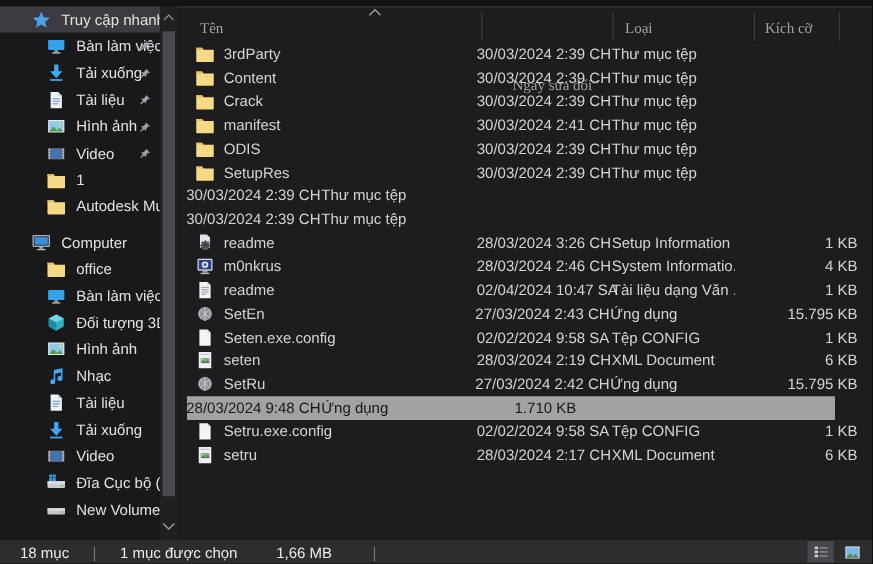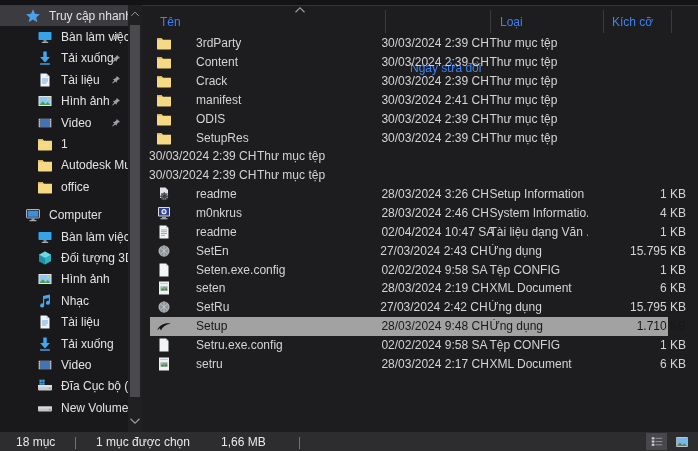--- a/index.html
+++ b/index.html
@@ -33,34 +33,34 @@
   
   #side-scroll { position:absolute; left:128px; top:5px; width:14px; height:427px; background:#202022; }
   #side-scroll .arrow { position:absolute; left:2px; top:4px; width:10px; height:10px; }
   #side-scroll .arrow svg { width:10px; height:10px; display:block; }
   #scroll-thumb { position:absolute; left:2px; top:20px; width:10px; height:372px; background:#4a4a4e; }
   #nv-chevron { position:absolute; left:129px; top:415px; width:12px; height:12px; }
   #nv-chevron svg { width:12px; height:12px; display:block; }
 
   
   #main { position:absolute; left:142px; top:5px; width:556px; height:427px; background:#1d1d1f; border-top:1px solid #353538; }
-  #header { position:absolute; left:0; top:0; width:556px; height:28px; color:#3b82f6; }
+  #header { position:absolute; left:0; top:0; width:556px; height:28px; color:#a3a3a3;font-family:Liberation Serif, serif; }
   #header .hlabel { position:absolute; top:9px; cursor:default; }
   #h-name { left:18px; } #h-date { left:268px;margin-top:46px; } #h-type { left:358px; } #h-size { left:470px; }
   .hsep { position:absolute; top:4px; width:1px; height:23px; background:#3a3a3d; }
   #sort-caret { position:absolute; left:152px; top:0px; width:12px; height:8px; }
   #sort-caret svg { width:12px; height:8px; display:block; }
 
   #rows { position:absolute; left:0; top:28px; width:556px; }
   .frow { display:flex; align-items:center; height:18.85px; color:#d4d4d4; cursor:default; }
   .frow.selected {
     color:#17181a;
     background:linear-gradient(to right, transparent 0 8px, #a2a2a2 8px 526px, transparent 526px 100%);
   }
-  .c-name { width:243px; display:flex; align-items:center; padding-left:14px; overflow:hidden; white-space:nowrap;gap:17px; }
+  .c-name { width:243px; display:flex; align-items:center; padding-left:14px; overflow:hidden; white-space:nowrap; }
   .c-name .ficon { flex:0 0 16px; height:16px; margin-right:7px; }
   .c-name .ficon svg { width:16px; height:16px; display:block; }
   .c-date { width:105px; padding-left:7px; white-space:nowrap; }
   .c-type { width:113px; padding-left:10px; white-space:nowrap; overflow:hidden; }
   .c-size { width:69px; padding-right:12px; text-align:right; white-space:nowrap;margin-left:44px; }
 
   
   #statusbar { position:absolute; left:0; top:432px; width:698px; height:19px; background:#2d2d30; color:#eaeaea; }
   #statusbar span { position:absolute; top:3px; }
   #st-count { left:16px; }
@@ -187,39 +187,39 @@
       </div>
       <div class="side-item lvl1">
         <span class="sicon">
           <svg viewBox="0 0 16 16">
             <path d="M1 3.2h4.6l1.3 1.6H15v9a.7.7 0 0 1-.7.7H1.7a.7.7 0 0 1-.7-.7z" fill="#f5d984"></path>
             <path d="M1 3.2h4.6l1.3 1.6H1z" fill="#e3bd5e"></path>
           </svg>
         </span>
         <span>Autodesk Mudb</span>
       </div>
-      <div class="side-item lvl1">
-        <span class="sicon">
-          <svg viewBox="0 0 16 16">
-            <path d="M1 3.2h4.6l1.3 1.6H15v9a.7.7 0 0 1-.7.7H1.7a.7.7 0 0 1-.7-.7z" fill="#f5d984"></path>
-            <path d="M1 3.2h4.6l1.3 1.6H1z" fill="#e3bd5e"></path>
-          </svg>
-        </span>
-        <span>office</span>
-      </div>
       <div class="side-item lvl0 sect-gap">
         <span class="sicon">
           <svg viewBox="0 0 16 16">
             <rect x="1.5" y="2.5" width="13" height="8.5" rx="0.6" fill="#2f3136" stroke="#aeb2b8"></rect>
             <rect x="2.8" y="3.8" width="10.4" height="6" fill="#3c8fd9"></rect>
             <rect x="6.5" y="11.4" width="3" height="1.6" fill="#9aa0a6"></rect>
             <rect x="4.5" y="13.1" width="7" height="1.1" fill="#b9bdc2"></rect>
           </svg>
         </span>
         <span>Computer</span>
+      </div>
+      <div class="side-item lvl1">
+        <span class="sicon">
+          <svg viewBox="0 0 16 16">
+            <path d="M1 3.2h4.6l1.3 1.6H15v9a.7.7 0 0 1-.7.7H1.7a.7.7 0 0 1-.7-.7z" fill="#f5d984"></path>
+            <path d="M1 3.2h4.6l1.3 1.6H1z" fill="#e3bd5e"></path>
+          </svg>
+        </span>
+        <span>office</span>
       </div>
       <div class="side-item lvl1">
         <span class="sicon">
           <svg viewBox="0 0 16 16">
             <rect x="1.5" y="3" width="13" height="8" rx="0.8" fill="#35a2ea"></rect>
             <rect x="6.5" y="11.2" width="3" height="1.6" fill="#9aa0a6"></rect>
             <rect x="4.8" y="12.8" width="6.4" height="1.1" fill="#b9bdc2"></rect>
           </svg>
         </span>
         <span>Bàn làm việc</span>
@@ -560,28 +560,20 @@
                 <path d="M8 2.5v11M4.2 4.7l7.6 6.6M11.8 4.7l-7.6 6.6" stroke="#c9ccd1" stroke-width="0.8"></path>
               </svg>
             </span>
             <span>SetRu</span>
           </span>
           <span class="c-date">27/03/2024 2:42 CH</span>
           <span class="c-type">Ứng dụng</span>
           <span class="c-size">15.795 KB</span>
         </div>
         <div class="frow selected">
-          <span class="c-name">
-            <span class="ficon">
-              <svg viewBox="0 0 16 16">
-                <path d="M1.2 12.2C3.6 6.8 9.2 4.6 14.8 5.6 9.8 6.6 6.3 9.3 4.9 12.4L3.9 10.3z" fill="#141517"></path>
-              </svg>
-            </span>
-            <span>Setup</span>
-          </span>
           <span class="c-date">28/03/2024 9:48 CH</span>
           <span class="c-type">Ứng dụng</span>
           <span class="c-size">1.710 KB</span>
         </div>
         <div class="frow">
           <span class="c-name">
             <span class="ficon">
               <svg viewBox="0 0 16 16">
                 <path d="M3.5 1.5h6.5l2.5 2.5v10.5h-9z" fill="#f2f4f6"></path>
                 <path d="M10 1.5L12.5 4H10z" fill="#c6cdd4"></path>

